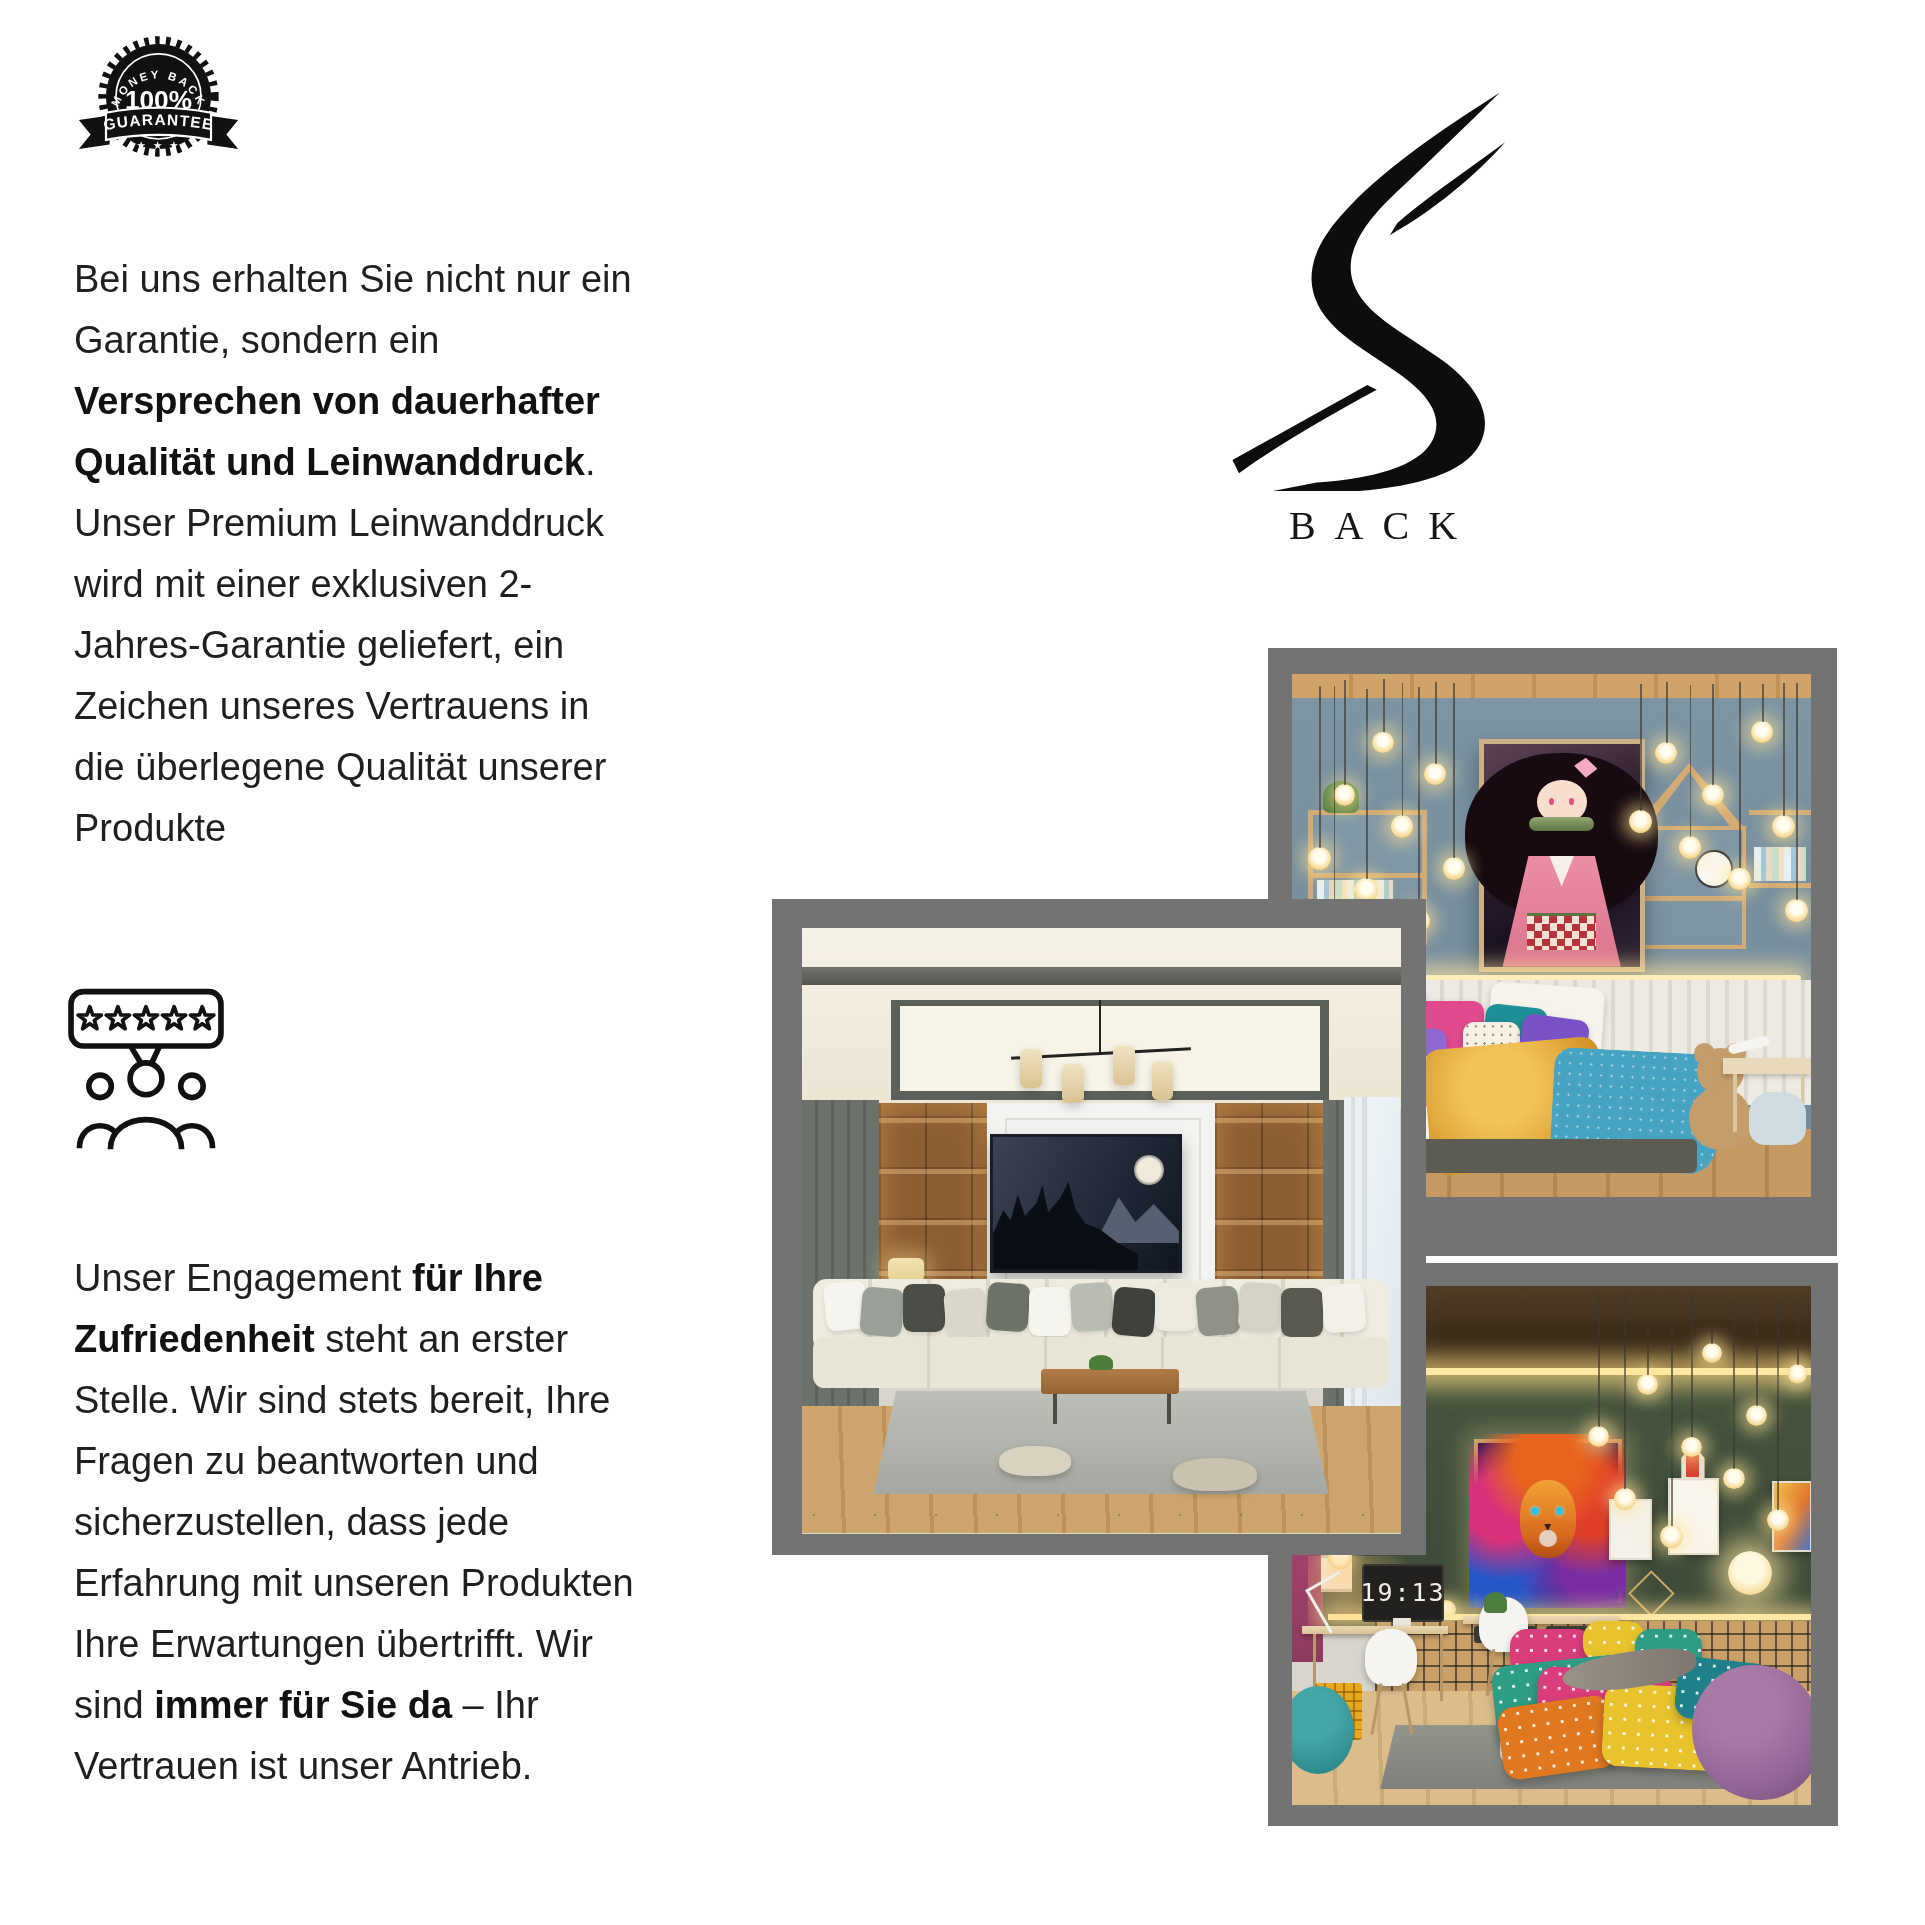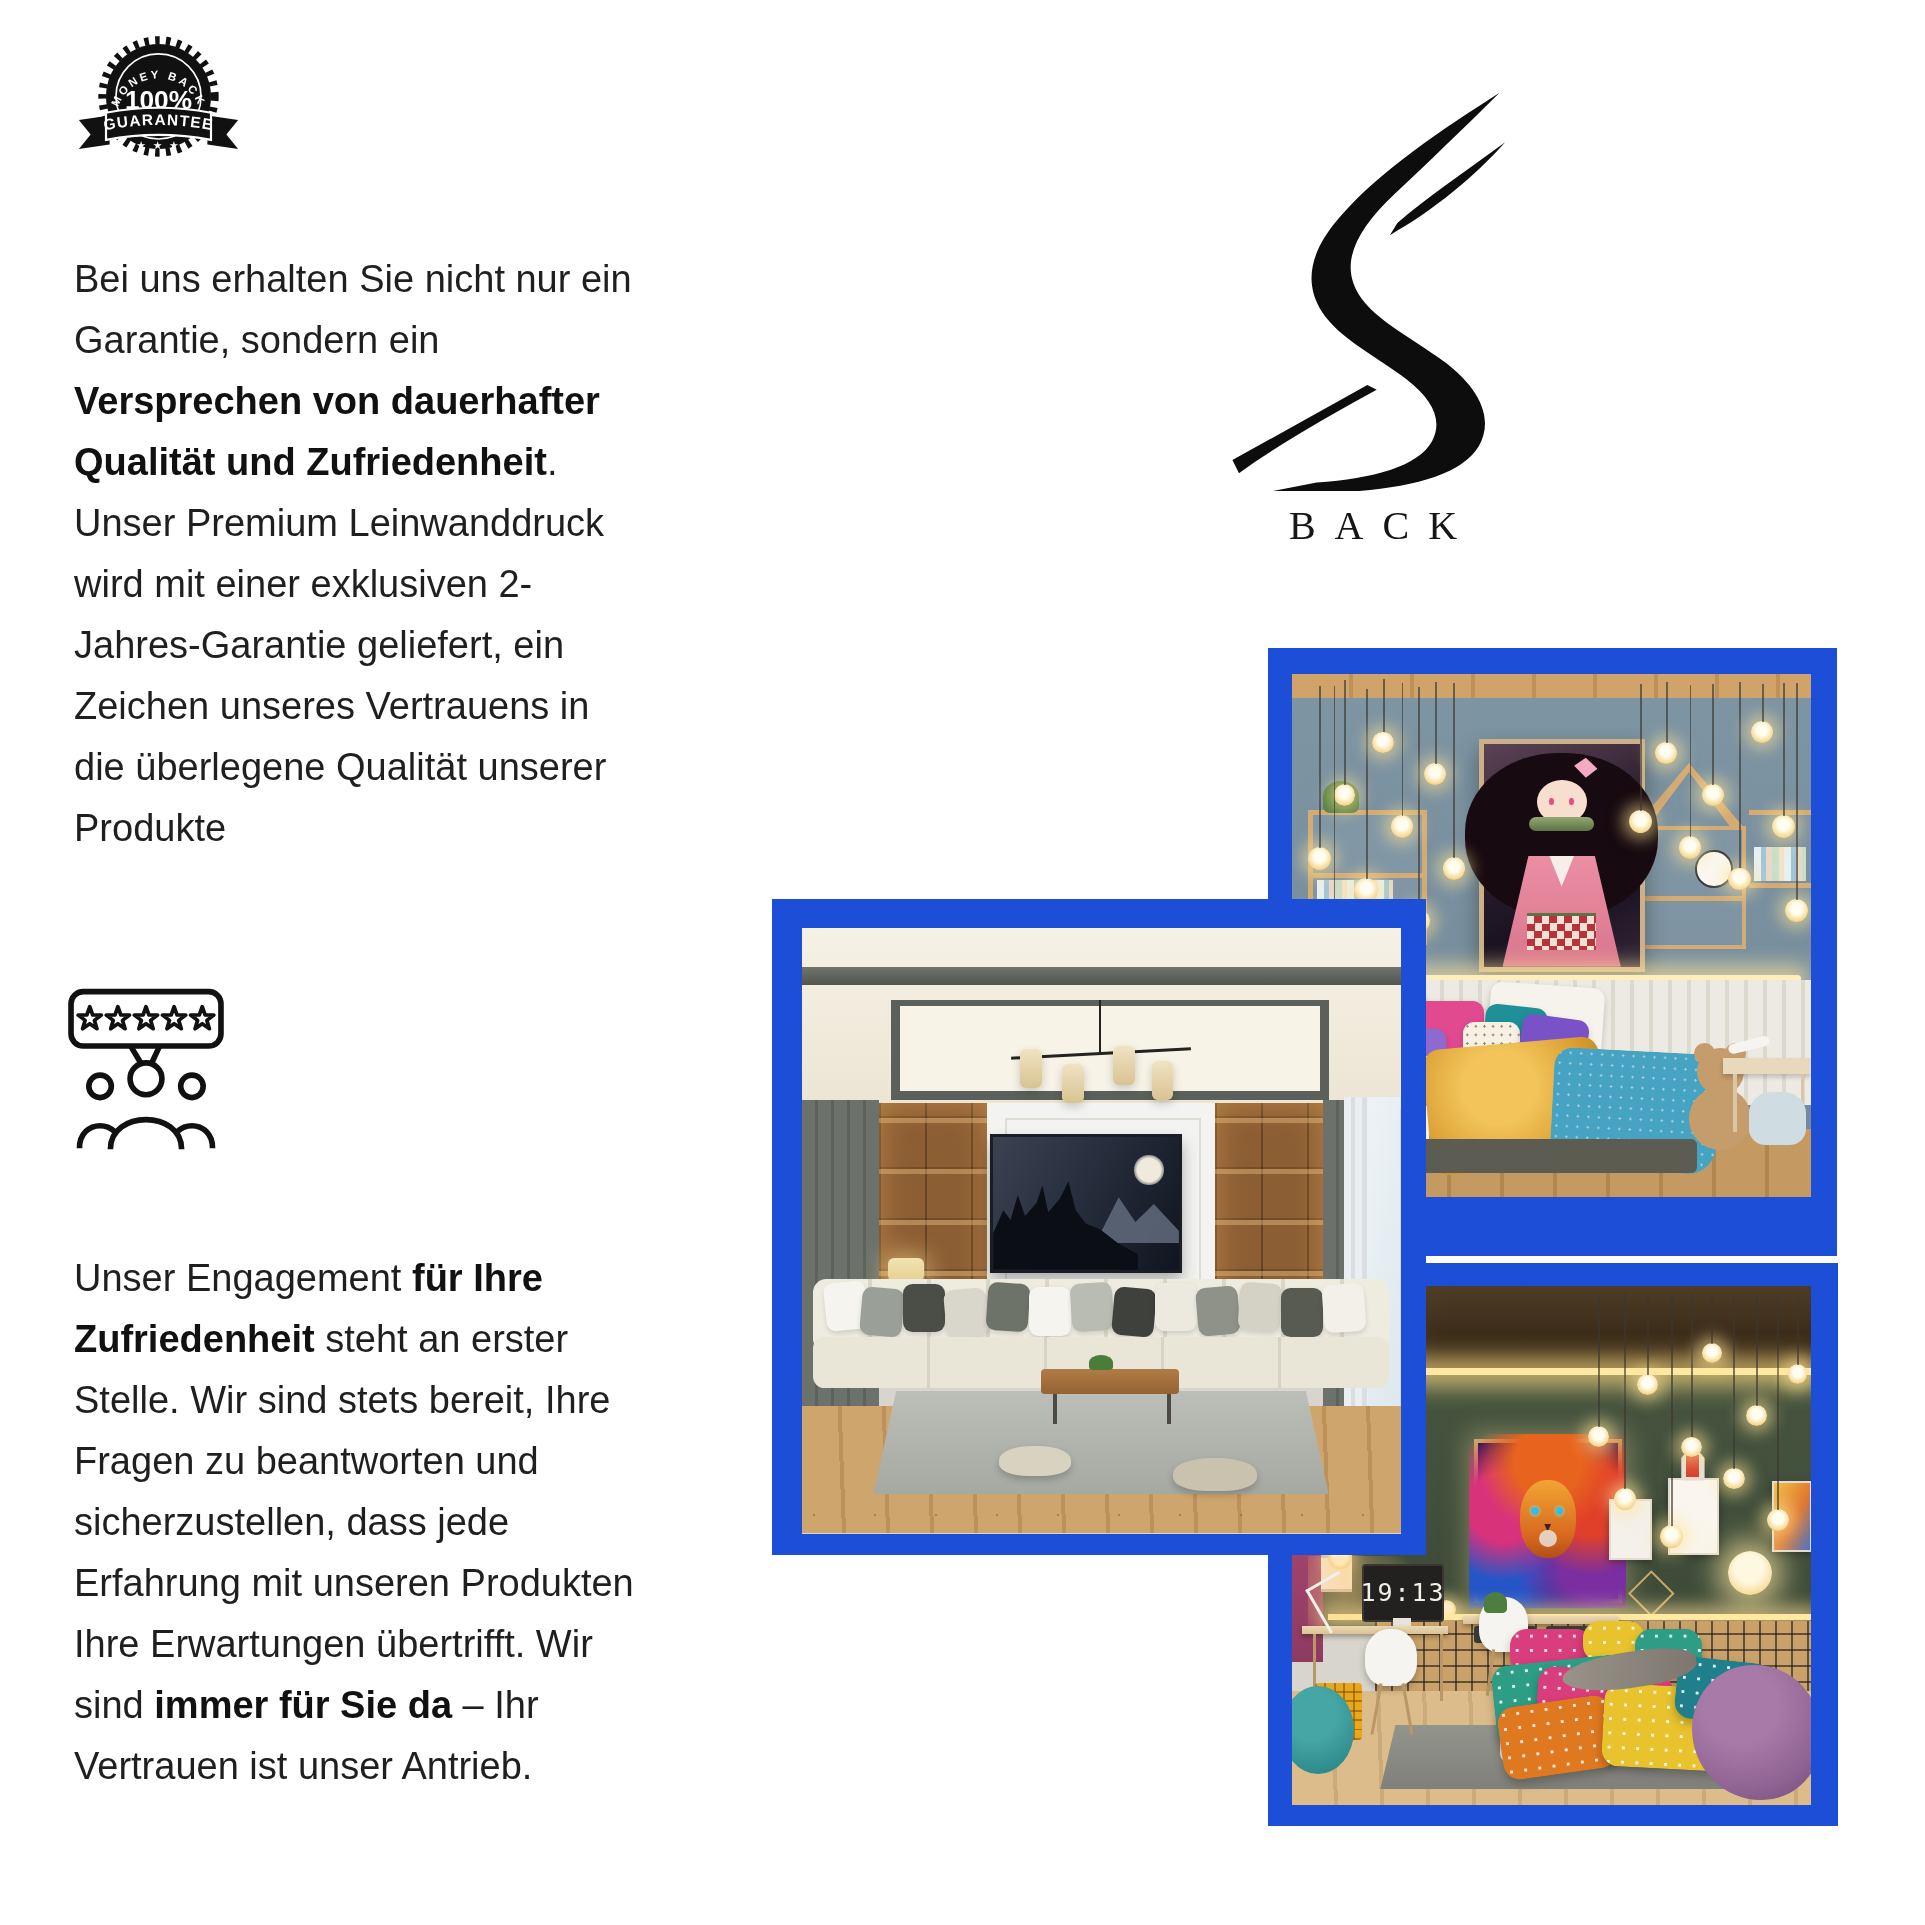--- a/index.html
+++ b/index.html
@@ -2,21 +2,21 @@
 <html style="font-size:15px"><head>
 <meta charset="utf-8">
 <style>
   html,body{margin:0;padding:0;background:#fff;}
   .page{position:relative;width:1926px;height:1926px;background:#ffffff;overflow:hidden;
         font-family:"Liberation Sans",sans-serif;color:#151515;}
   .a{position:absolute;}
   .h{font-weight:700;font-size:49px;letter-spacing:0.5px;color:#121212;line-height:57px;}
   .p{font-size:38px;line-height:61px;color:#1f1f1f;}
   .p .b{font-weight:700;color:#111;}
-  .card{position:absolute;background:#1d4ed8;}
+  .card{position:absolute;background:#737373;}
   .photo{position:absolute;overflow:hidden;background:#d8d5cf;}
   .brand-word{font-family:"Liberation Serif",serif;font-size:40px;letter-spacing:19px;text-indent:19px;
               text-align:center;color:#161616;}
   
   .bulb{position:absolute;aspect-ratio:1;border-radius:50%;
         background:radial-gradient(circle at 50% 42%,#fffdf0 0 32%,#f7d992 68%,#c99c4a 100%);
         box-shadow:0 0 15px 6.7px rgba(255,228,150,.55);}
   .bulb::before{content:"";position:absolute;left:48%;bottom:96%;width:1.9px;height:var(--s,44px);background:rgba(60,55,48,.65);}
   .glowdot{position:absolute;aspect-ratio:1;border-radius:50%;
         background:radial-gradient(circle,#fff6d8 0 40%,#f2c878 80%,transparent 100%);
@@ -165,21 +165,21 @@
     <text x="100" y="80" text-anchor="middle" font-size="29" font-weight="800" fill="#fff">100%</text>
     <path d="M12,92 L46,87 L46,119 L12,124 L25,108 Z" fill="#111"></path>
     <path d="M188,92 L154,87 L154,119 L188,124 L175,108 Z" fill="#111"></path>
     <path d="M42,84 Q100,73 158,84 L158,114 Q100,103 42,114 Z" fill="#111" stroke="#fff" stroke-width="2.4"></path>
     <text font-size="17" font-weight="800" fill="#fff" letter-spacing="1.4">
       <textPath href="#arcBanner" startOffset="50%" text-anchor="middle">GUARANTEE</textPath>
     </text>
     <text x="100" y="124" text-anchor="middle" font-size="12" fill="#fff" letter-spacing="2">★ ★ ★</text>
   </svg>
 
-  <div class="a p" style="left:74px;top:249px;width:571px"><span>Bei uns erhalten Sie nicht nur ein Garantie, sondern ein </span><span class="b">Versprechen von dauerhafter Qualität und Zufriedenheit</span><span>. Unser Premium Leinwanddruck wird mit einer exklusiven 2-Jahres-Garantie geliefert, ein Zeichen unseres Vertrauens in die überlegene Qualität unserer Produkte</span></div>
+  <div class="a p" style="left:74px;top:249px;width:571px"><span>Bei uns erhalten Sie nicht nur ein Garantie, sondern ein </span><span class="b">Versprechen von dauerhafter Qualität und Leinwanddruck</span><span>. Unser Premium Leinwanddruck wird mit einer exklusiven 2-Jahres-Garantie geliefert, ein Zeichen unseres Vertrauens in die überlegene Qualität unserer Produkte</span></div>
 
   <svg class="a" style="left:65px;top:987px;width:162px;height:164px" viewBox="0 0 170 175">
     <defs>
       <polygon id="st" points="0,-13 3.06,-4.21 12.36,-4.02 4.95,1.61 7.64,10.52 0,5.2 -7.64,10.52 -4.95,1.61 -12.36,-4.02 -3.06,-4.21"></polygon>
     </defs>
     <path d="M100,62 L86,92 L68,62" fill="#fff" stroke="#111" stroke-width="6" stroke-linejoin="round"></path>
     <rect x="5" y="5" width="160" height="58" rx="13" fill="#fff" stroke="#111" stroke-width="6"></rect>
     <use href="#st" x="25" y="34" fill="#fff" stroke="#111" stroke-width="4" stroke-linejoin="round"></use>
     <use href="#st" x="55" y="34" fill="#fff" stroke="#111" stroke-width="4" stroke-linejoin="round"></use>
     <use href="#st" x="85" y="34" fill="#fff" stroke="#111" stroke-width="4" stroke-linejoin="round"></use>

